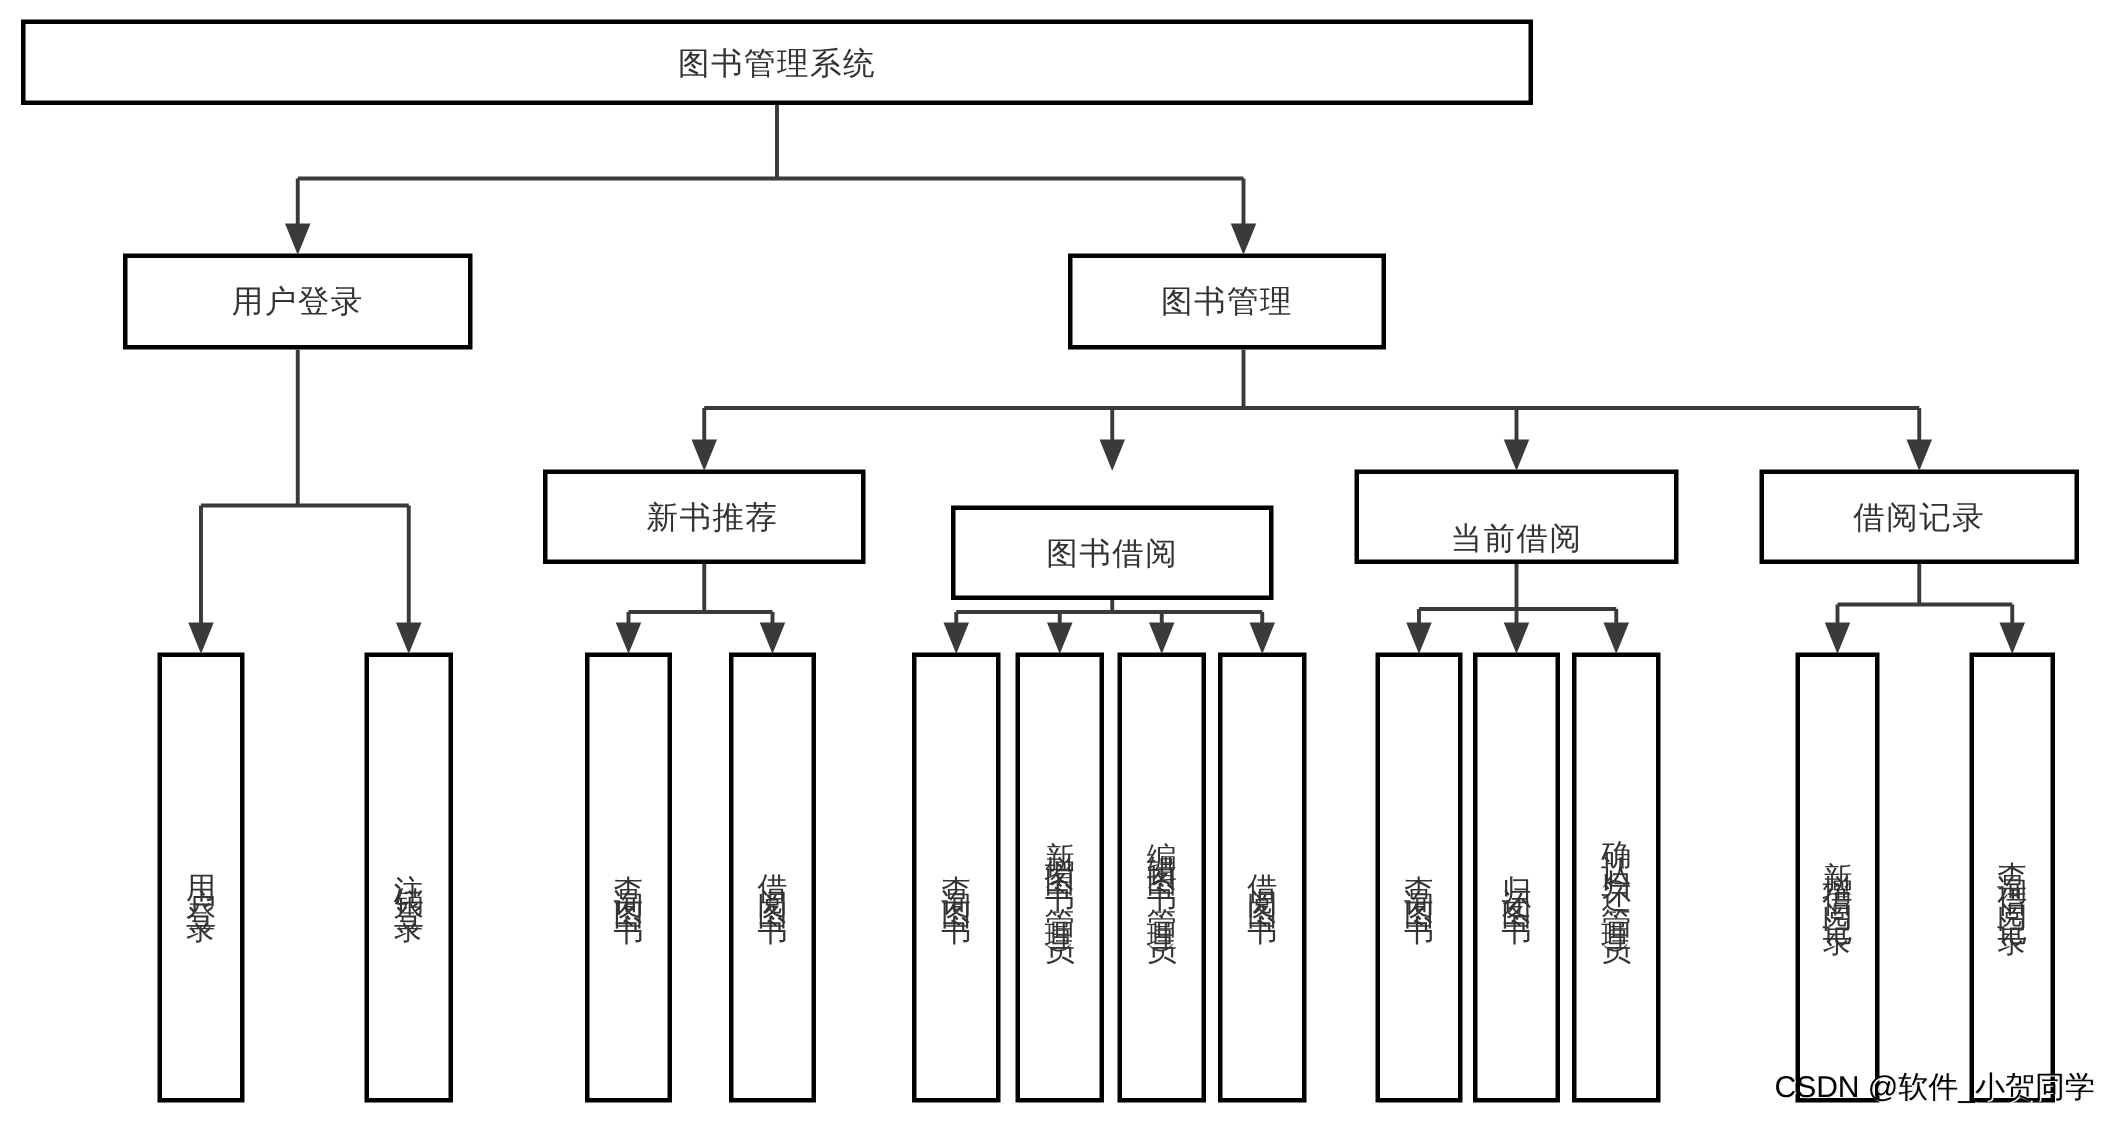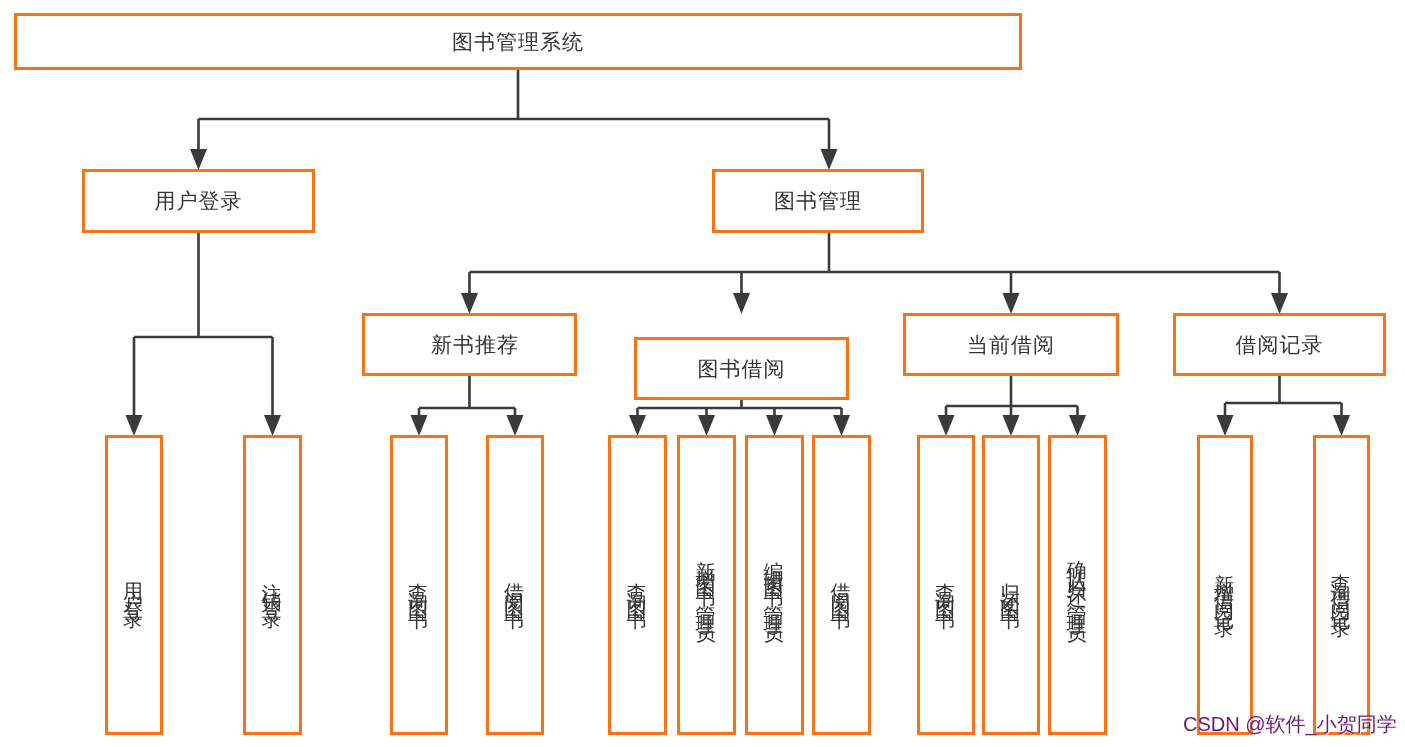--- a/index.html
+++ b/index.html
@@ -13,21 +13,21 @@
   }
   #connectors {
     position: absolute;
     left: 0; top: 0;
     width: 1405px; height: 747px;
     pointer-events: none;
   }
   .node {
     position: absolute;
     box-sizing: border-box;
-    border: 3px solid #f97316;
+    border: 3px solid #000000;
     background: #ffffff;
     display: flex;
     align-items: center;
     justify-content: center;
     z-index: 1;
   }
   .node-label {
     font-size: 21px;
     color: #333333;
     letter-spacing: 1px;
@@ -38,21 +38,21 @@
     text-orientation: mixed;
     font-size: 20px;
     letter-spacing: 9px;
   }
   .watermark {
     position: absolute;
     left: 1183px;
     top: 711px;
     z-index: 3;
     font-size: 20px;
-    color: #701a75;
+    color: #000000;
     text-shadow: 1px 1px 0 #efefef;
     white-space: nowrap;
   }
 </style>
 </head>
 <body>
 
 <div id="canvas">
   <svg id="connectors" xmlns="http://www.w3.org/2000/svg" viewBox="0 0 1405 747">
       <path d="M518 70V119M198.5 119H829M198.5 119V153M829 119V153M198.5 233V337M134 337H272.5M134 337V419M272.5 337V419M829 233V272M469.5 272H1279.5M469.5 272V297M741.5 272V297M1011 272V297M1279.5 272V297M469.5 376V408M419 408H515M419 408V419M515 408V419M741.5 376V408M637.5 408H841.5M637.5 408V419M706.5 408V419M774.5 408V419M841.5 408V419M1011 376V406M946 406H1077.5M946 406V419M1011 406V419M1077.5 406V419M1279.5 376V403M1225 403H1341.5M1225 403V419M1341.5 403V419" fill="none" stroke="#3a3a3a" stroke-width="2.6"></path>
@@ -85,21 +85,21 @@
     </div>
     <div class="node" style="left: 712px; top: 169px; width: 212px; height: 64px;">
       <span class="node-label">图书管理</span>
     </div>
     <div class="node" style="left: 362px; top: 313px; width: 215px; height: 63px; padding-left: 11px;">
       <span class="node-label">新书推荐</span>
     </div>
     <div class="node" style="left: 634px; top: 313px; width: 215px; height: 63px; margin-top: 24px;">
       <span class="node-label">图书借阅</span>
     </div>
-    <div class="node" style="left: 903px; top: 313px; width: 216px; height: 63px;">
+    <div class="node" style="left: 903px; top: 313px; width: 216px; height: 63px; align-items: flex-end;">
       <span class="node-label">当前借阅</span>
     </div>
     <div class="node" style="left: 1173px; top: 313px; width: 213px; height: 63px;">
       <span class="node-label">借阅记录</span>
     </div>
     <div class="node vertical" style="left: 105px; top: 435px; width: 58px; height: 300px;">
       <span class="node-label">用户登录</span>
     </div>
     <div class="node vertical" style="left: 243px; top: 435px; width: 59px; height: 300px;">
       <span class="node-label">注销登录</span>

